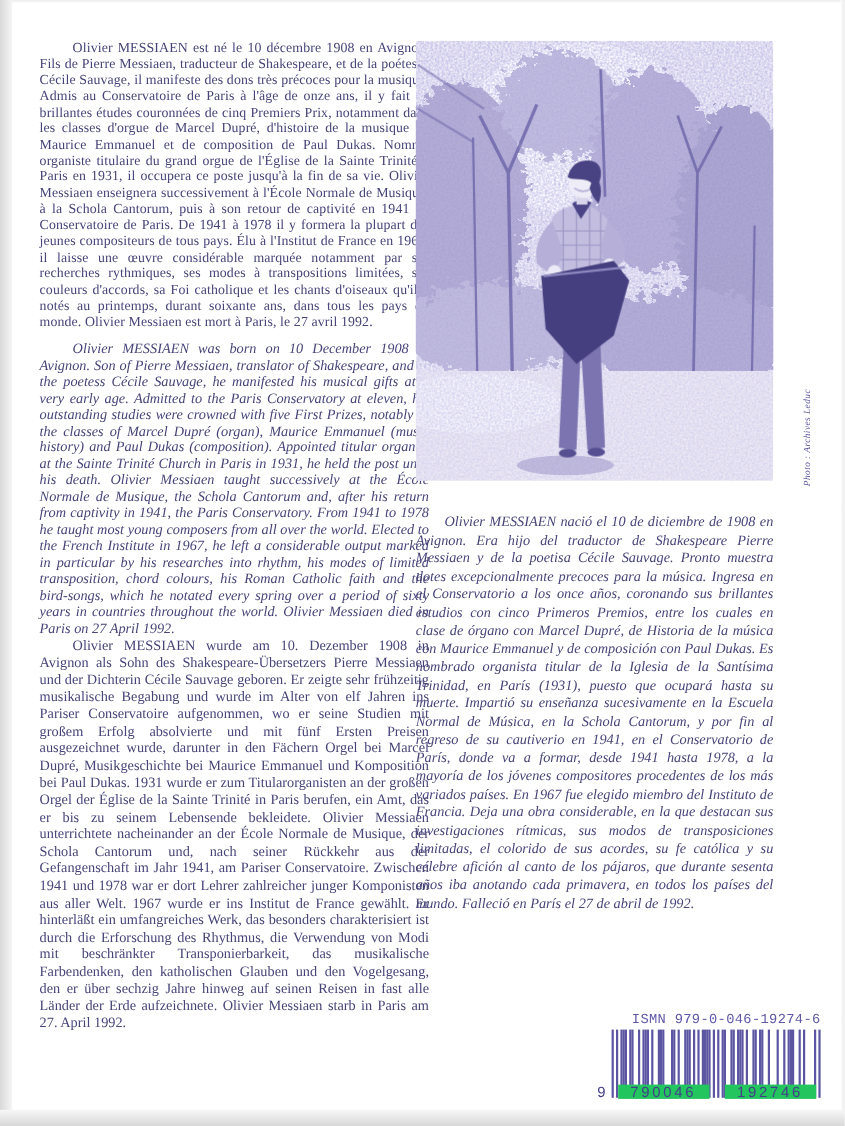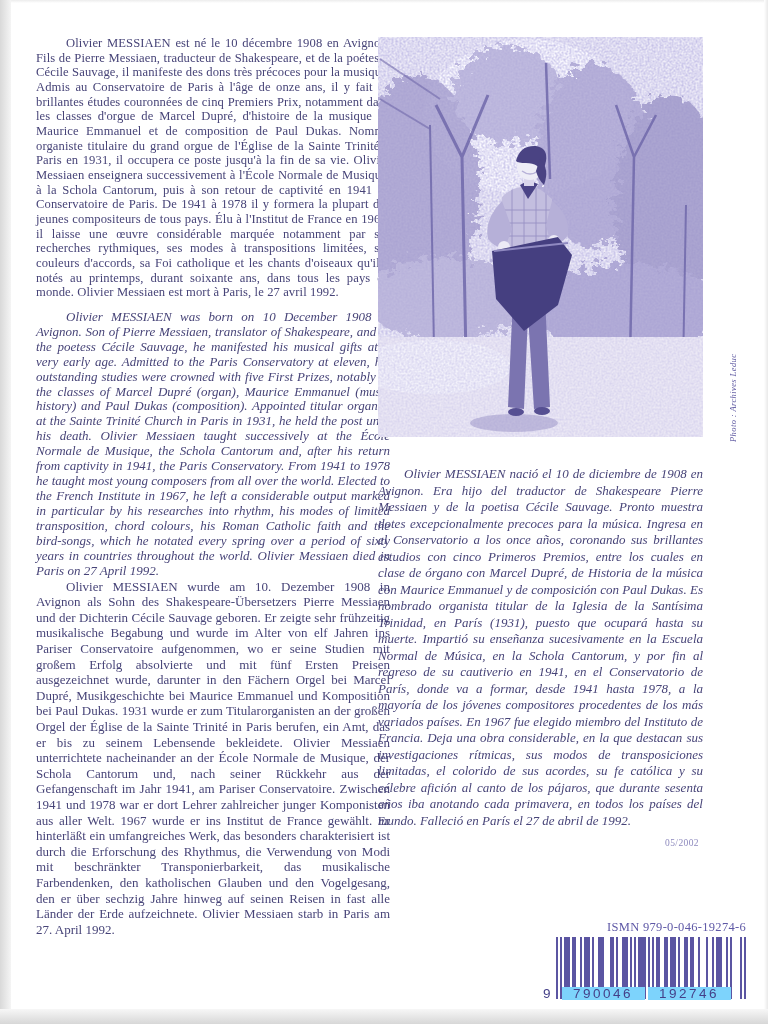--- a/index.html
+++ b/index.html
@@ -27,34 +27,34 @@
 
   .photo-frame{width:325px;height:400px;line-height:0;}
   .photo-credit{position:absolute;left:728px;top:330px;height:112px;
       writing-mode:vertical-rl;transform:rotate(180deg);
       font-style:italic;font-size:8.5px;letter-spacing:0.4px;color:#5d57a0;white-space:nowrap;}
 
   .plate-date{margin-top:9px;text-align:right;padding-right:4px;
               font-size:9.5px;color:#8d89bd;letter-spacing:0.4px;}
 
   .barcode-block{position:absolute;left:546px;top:920px;width:200px;}
-  .ismn{font-family:Liberation Serif, serif;font-size:12.5px;color:#5e58a6;
+  .ismn{font-family:Liberation Mono, monospace;font-size:12.5px;color:#5e58a6;
         text-align:right;letter-spacing:0.3px;white-space:nowrap;}
   .barcode-zone{position:relative;margin-top:2px;margin-left:auto;width:190px;height:62px;}
   .bars{display:flex;width:190px;height:62px;}
   .bars span{flex:0 0 2px;width:2px;height:100%;}
   .bars span.bar{background:var(--accent,#5b55a2);}
   .bars span.sp{background:transparent;}
   .bc-digits{position:absolute;left:-13px;right:0;bottom:-1px;height:16px;
       font-family:"Liberation Sans",sans-serif;font-size:13.5px;color:#443f88;
       display:flex;align-items:flex-end;line-height:1;}
   .bc-digits .lead{background:#fff;padding-right:2px;}
-  .bc-digits .grp{background:#7dd3fc;text-align:center;letter-spacing:2.5px;padding:0 1px;}
+  .bc-digits .grp{background:#22c55e;text-align:center;letter-spacing:2.5px;padding:0 1px;}
   .bc-digits .g1{margin-left:9px;width:81px;}
-  .bc-digits .g2{margin-left:3px;width:81px;}
+  .bc-digits .g2{margin-left:14px;width:81px;}
 </style>
 </head>
 <body>
 
 <div class="sheet">
 
   <div class="edge-top"></div>
   <div class="edge-left"></div>
   <div class="edge-right"></div>
   <div class="edge-bottom"></div>
@@ -131,21 +131,20 @@
           <rect x="-4" y="22" width="10" height="9" fill="#d9d5ec"></rect>
           <circle cx="2" cy="12" r="13" fill="#eeedf7"></circle>
           <path d="M-6,16 Q2,22 10,16" stroke="#b7b1d8" stroke-width="1.5" fill="none"></path>
           <path d="M-12,6 Q-8,-10 8,-9 Q20,-7 18,6 Q16,16 12,18 Q12,8 -2,8 Q-10,8 -12,6 Z" fill="#4a4383"></path>
           <path d="M12,4 Q22,14 16,30 Q10,24 8,16 Z" fill="#4a4383"></path>
         </g>
       </svg>
     </div>
 
     <p class="para p-es" lang="es">Olivier MESSIAEN nació el 10 de diciembre de 1908 en Avignon. Era hijo del traductor de Shakespeare Pierre Messiaen y de la poetisa Cécile Sauvage. Pronto muestra dotes excepcionalmente precoces para la música. Ingresa en el Conservatorio a los once años, coronando sus brillantes estudios con cinco Primeros Premios, entre los cuales en clase de órgano con Marcel Dupré, de Historia de la música con Maurice Emmanuel y de composición con Paul Dukas. Es nombrado organista titular de la Iglesia de la Santísima Trinidad, en París (1931), puesto que ocupará hasta su muerte. Impartió su enseñanza sucesivamente en la Escuela Normal de Música, en la Schola Cantorum, y por fin al regreso de su cautiverio en 1941, en el Conservatorio de París, donde va a formar, desde 1941 hasta 1978, a la mayoría de los jóvenes compositores procedentes de los más variados países. En 1967 fue elegido miembro del Instituto de Francia. Deja una obra considerable, en la que destacan sus investigaciones rítmicas, sus modos de transposiciones limitadas, el colorido de sus acordes, su fe católica y su célebre afición al canto de los pájaros, que durante sesenta años iba anotando cada primavera, en todos los países del mundo. Falleció en París el 27 de abril de 1992.</p>
-    <div class="plate-date">05/2002</div>
   </div>
 
   <div class="photo-credit">Photo : Archives Leduc</div>
 
   <div class="barcode-block">
     <div class="ismn">ISMN 979-0-046-19274-6</div>
     <div class="barcode-zone">
       <div class="bars">
           <span class="bar"></span>
           <span class="sp"></span>

